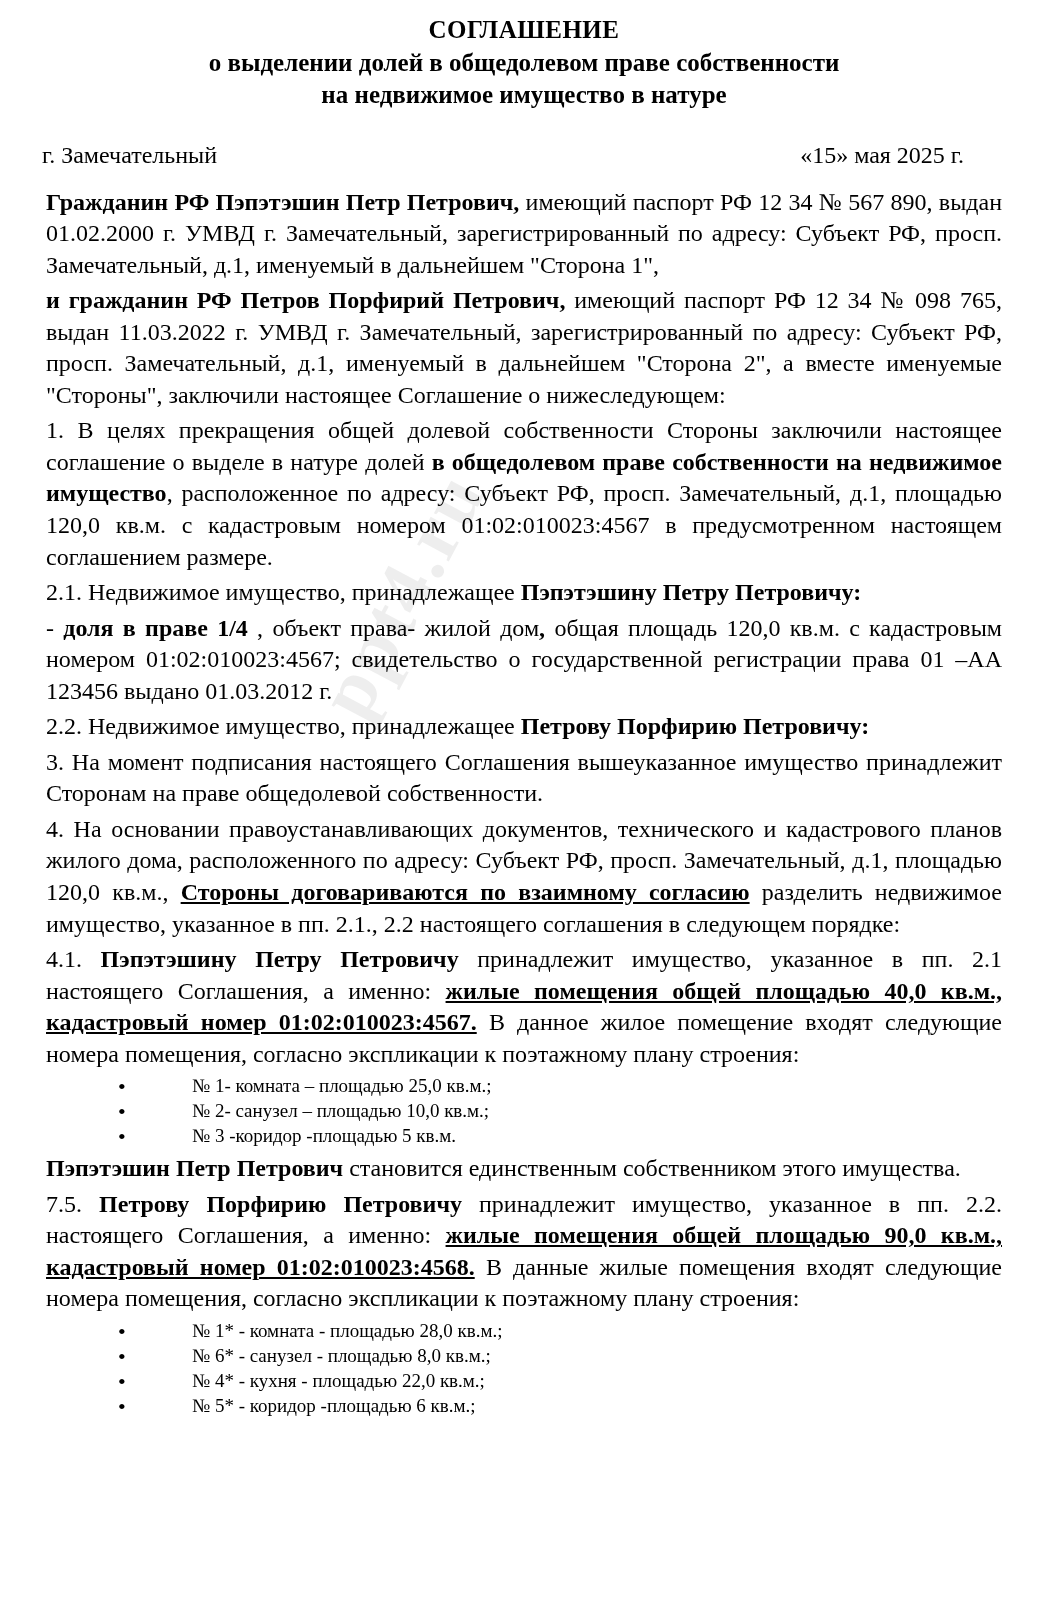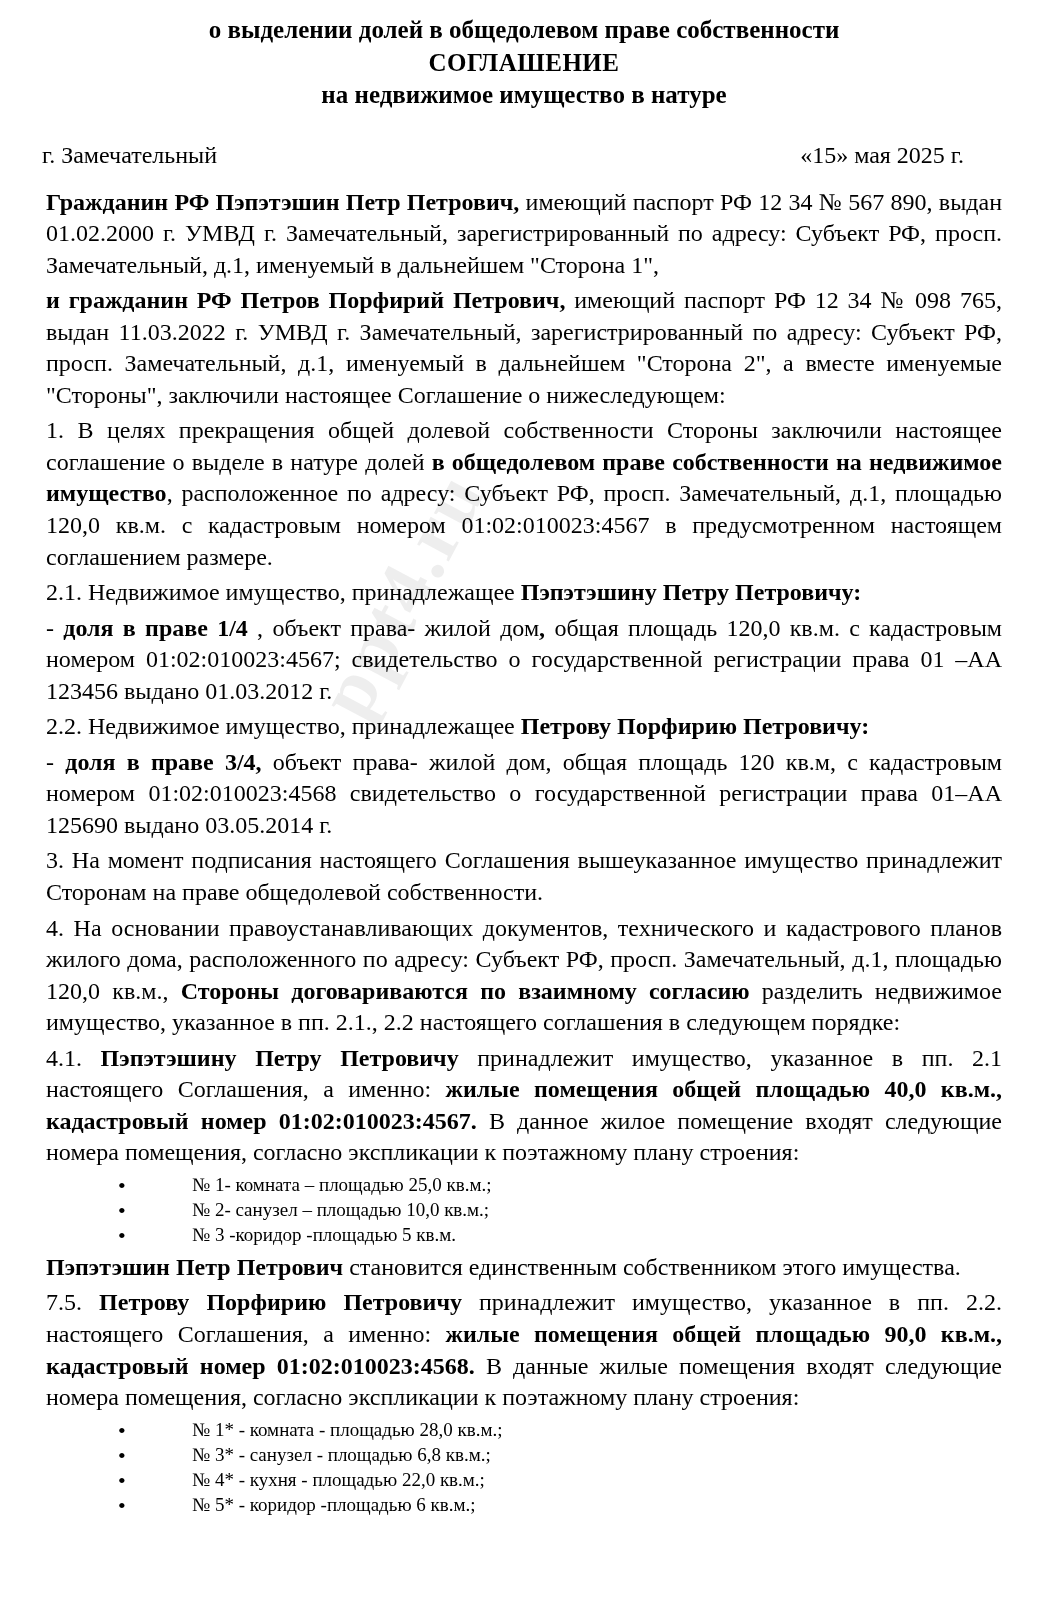--- a/index.html
+++ b/index.html
@@ -68,21 +68,21 @@
   p.para {
     margin: 4px;
     font-size: 24px;
     line-height: 1.315;
     text-align: justify;
     text-justify: inter-word;
   }
   p.para.nojust { text-align: left; }
 
   b, .b { font-weight: 700; }
-  .bu { font-weight: 700; }
+  .bu { font-weight: 700; text-decoration: underline; }
 
   
   ul.roomlist {
     margin: 0;
     padding: 0;
     list-style: none;
     font-size: 19px;
     line-height: 1.315;
   }
   ul.roomlist li {
@@ -101,22 +101,22 @@
 </head>
 <body>
 
 <div class="page">
 
   <div class="watermark">ppt4.ru</div>
 
   <div class="content">
 
     <div class="title-block">
+      <span class="t-line title-main">СОГЛАШЕНИЕ</span>
       <span class="t-line">о выделении  долей в общедолевом праве собственности</span>
-      <span class="t-line title-main">СОГЛАШЕНИЕ</span>
       <span class="t-line">на недвижимое имущество в натуре</span>
     </div>
 
     <div class="placedate">
       <span class="city">г. Замечательный</span>
       <span class="date">«15» мая  2025 г.</span>
     </div>
 
     <p class="para"><b>Гражданин РФ Пэпэтэшин Петр Петрович,</b><span> имеющий паспорт РФ 12 34 № 567 890, выдан 01.02.2000 г. УМВД г. Замечательный, зарегистрированный по адресу: Субъект РФ, просп. Замечательный, д.1, именуемый в дальнейшем "Сторона 1",</span></p>
 
@@ -124,40 +124,39 @@
 
     <p class="para"><span>1. В целях прекращения общей долевой собственности Стороны заключили  настоящее соглашение о выделе в натуре долей </span><b>в общедолевом праве собственности на недвижимое имущество</b><span>, расположенное по адресу: Субъект РФ, просп. Замечательный, д.1, площадью 120,0 кв.м. с кадастровым номером 01:02:010023:4567 в предусмотренном настоящем соглашением размере.</span></p>
 
 
     <p class="para nojust"><span>2.1. Недвижимое имущество, принадлежащее  </span><b>Пэпэтэшину Петру Петровичу:</b></p>
 
     <p class="para"><span>- </span><b>доля в праве 1/4</b><span> , объект права- жилой дом</span><b>,</b><span> общая площадь 120,0 кв.м. с кадастровым номером 01:02:010023:4567; свидетельство о государственной регистрации права 01 –АА 123456 выдано 01.03.2012 г.</span></p>
 
     <p class="para nojust"><span>2.2. Недвижимое имущество, принадлежащее  </span><b>Петрову Порфирию Петровичу:</b></p>
 
-    <p class="para"><span>-  </span><b>доля в праве 3/4,</b><span>  объект права- жилой дом, общая площадь 120 кв.м, с кадастровым номером 01:02:010023:4568 свидетельство о государственной регистрации права 01–АА 125690 выдано 03.05.2014 г.</span></p>
 
     <p class="para">3.  На  момент  подписания  настоящего  Соглашения  вышеуказанное  имущество принадлежит Сторонам на праве общедолевой собственности.</p>
 
     <p class="para"><span>4. На основании правоустанавливающих документов,   технического и кадастрового планов жилого дома, расположенного по адресу: Субъект РФ, просп. Замечательный, д.1, площадью 120,0 кв.м., </span><span class="bu">Стороны договариваются по взаимному согласию</span><span> разделить недвижимое имущество, указанное в пп. 2.1., 2.2 настоящего соглашения в следующем порядке:</span></p>
 
     <p class="para"><span>4.1. </span><b>Пэпэтэшину Петру Петровичу</b><span> принадлежит имущество,     указанное в пп.   2.1 настоящего Соглашения,  а именно:  </span><span class="bu">жилые помещения общей площадью 40,0 кв.м., кадастровый номер 01:02:010023:4567.</span><span>  В данное жилое помещение входят следующие номера помещения, согласно экспликации к поэтажному плану строения:</span></p>
 
     <ul class="roomlist">
       <li>№ 1- комната  – площадью 25,0 кв.м.;</li>
       <li>№ 2- санузел – площадью 10,0 кв.м.;</li>
       <li>№ 3 -коридор -площадью 5 кв.м.</li>
     </ul>
 
     <p class="para nojust"><b>Пэпэтэшин Петр Петрович</b><span> становится единственным собственником этого имущества.</span></p>
 
     <p class="para"><span>7.5. </span><b>Петрову Порфирию Петровичу</b><span> принадлежит имущество, указанное в пп. 2.2. настоящего Соглашения, а именно: </span><span class="bu">жилые помещения общей площадью 90,0 кв.м., кадастровый номер 01:02:010023:4568.</span><span>  В данные жилые помещения входят следующие номера помещения, согласно экспликации к поэтажному плану строения:</span></p>
 
     <ul class="roomlist">
       <li>№ 1* - комната - площадью 28,0 кв.м.;</li>
-      <li>№ 3* - санузел - площадью 6,8 кв.м.;</li>
+      <li>№ 6* - санузел - площадью 8,0 кв.м.;</li>
       <li>№ 4* - кухня - площадью 22,0 кв.м.;</li>
       <li>№ 5* - коридор -площадью 6 кв.м.;</li>
 
     </ul>
 
   </div>
 </div>
 
 </body></html>

